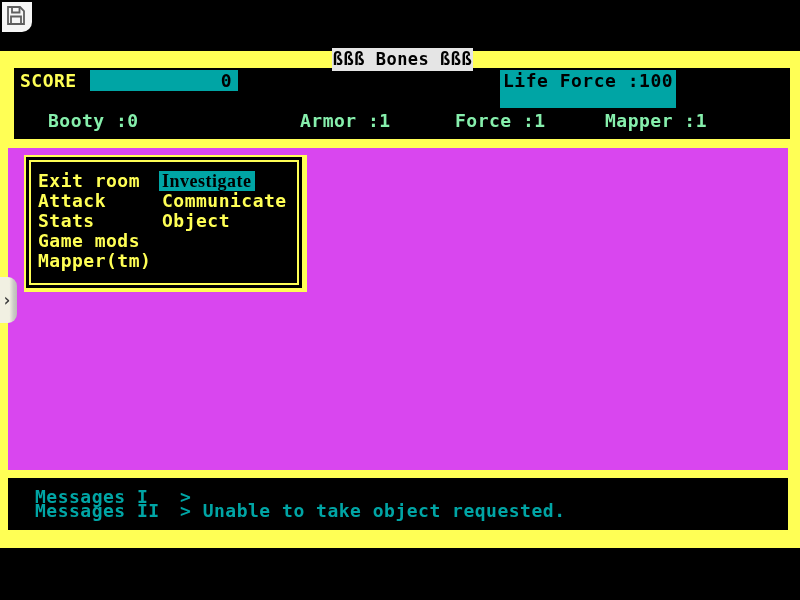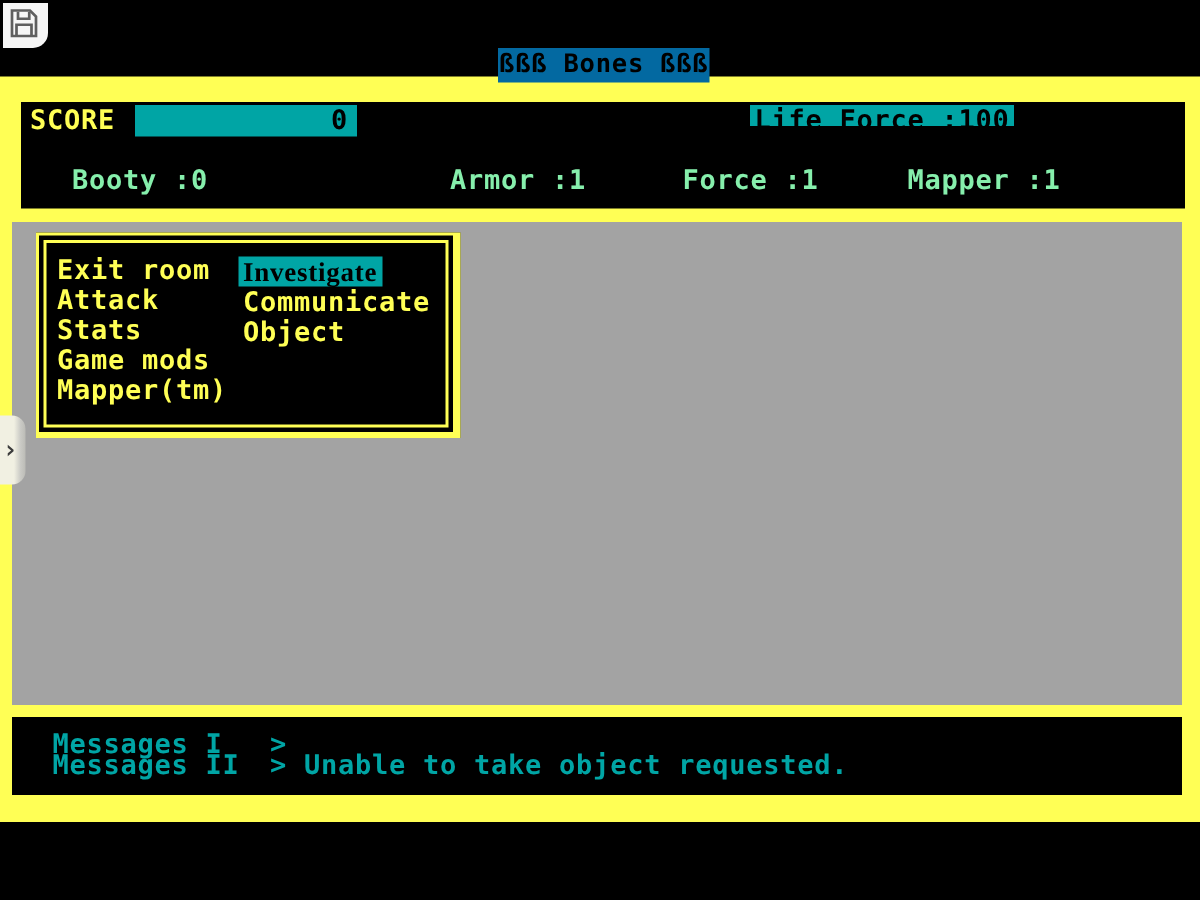--- a/index.html
+++ b/index.html
@@ -10,34 +10,34 @@
   }
   .abs{position:absolute;}
   
   .save-btn{
     left:2px;top:2px;width:30px;height:30px;background:#f6f6f6;
     border-radius:0 0 10px 0;display:flex;align-items:flex-start;justify-content:flex-start;
     padding:3px 0 0 3px;box-sizing:border-box;cursor:pointer;z-index:5;
   }
   
   .title-box{
-    left:332px;top:32px;width:141px;height:23px;background:#0369a1;color:#000;
+    left:332px;top:48px;width:141px;height:23px;background:#e5e5e5;color:#000;
     text-align:center;line-height:23px;z-index:4;font-size:17px;white-space:nowrap;
   }
   
   .frame{left:0;top:51px;width:800px;height:497px;background:#ffff55;}
   
   .score-panel{left:14px;top:68px;width:776px;height:71px;background:#000;}
-  .main-panel{left:8px;top:148px;width:780px;height:322px;background:#a3a3a3;}
+  .main-panel{left:8px;top:148px;width:780px;height:322px;background:#d946ef;}
   .msg-panel{left:8px;top:478px;width:780px;height:52px;background:#000;text-align:center;}
 
   .score-label{left:6px;top:2px;color:#ffff55;line-height:21px;}
   .score-bar{left:76px;top:2px;width:148px;height:21px;background:#00a5a5;color:#000;
     text-align:right;line-height:21px;padding-right:6px;box-sizing:border-box;}
-  .life-force{left:486px;top:2px;height:14px;background:#00a5a5;color:#000;
+  .life-force{left:486px;top:2px;height:38px;background:#00a5a5;color:#000;
     line-height:21px;padding:0 3px;white-space:nowrap;}
   .stat{top:42px;color:#86efac;line-height:21px;white-space:nowrap;}
   .stat.booty{left:34px;} .stat.armor{left:286px;}
   .stat.force{left:441px;} .stat.floor{left:591px;}
 
   
   .menu-box{
     left:16px;top:7px;border:2px solid #ffff55;
     border-right-width:5px;border-bottom-width:4px;background:#000;
   }

